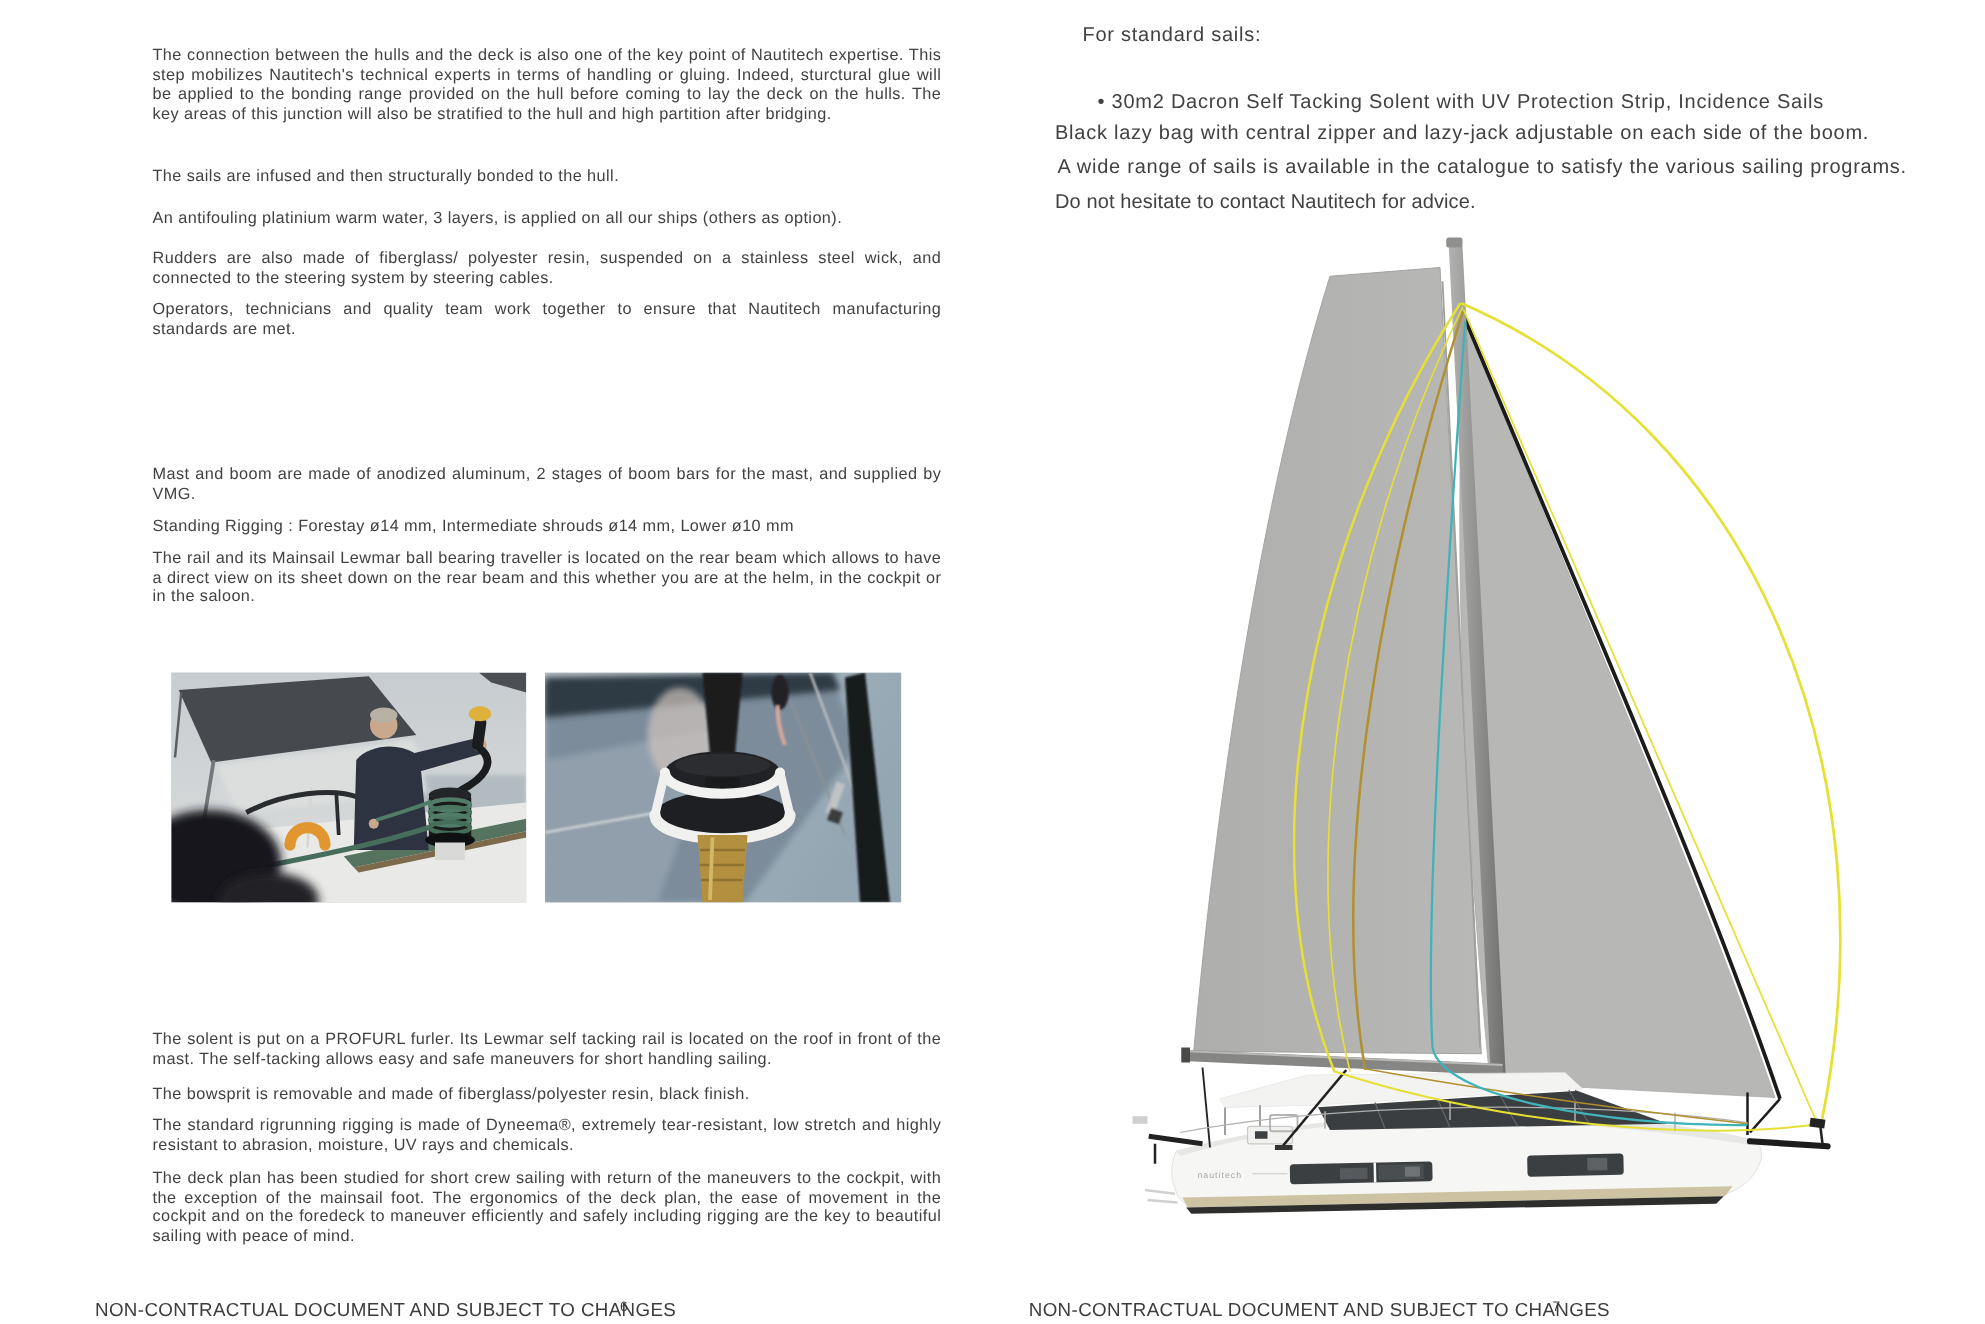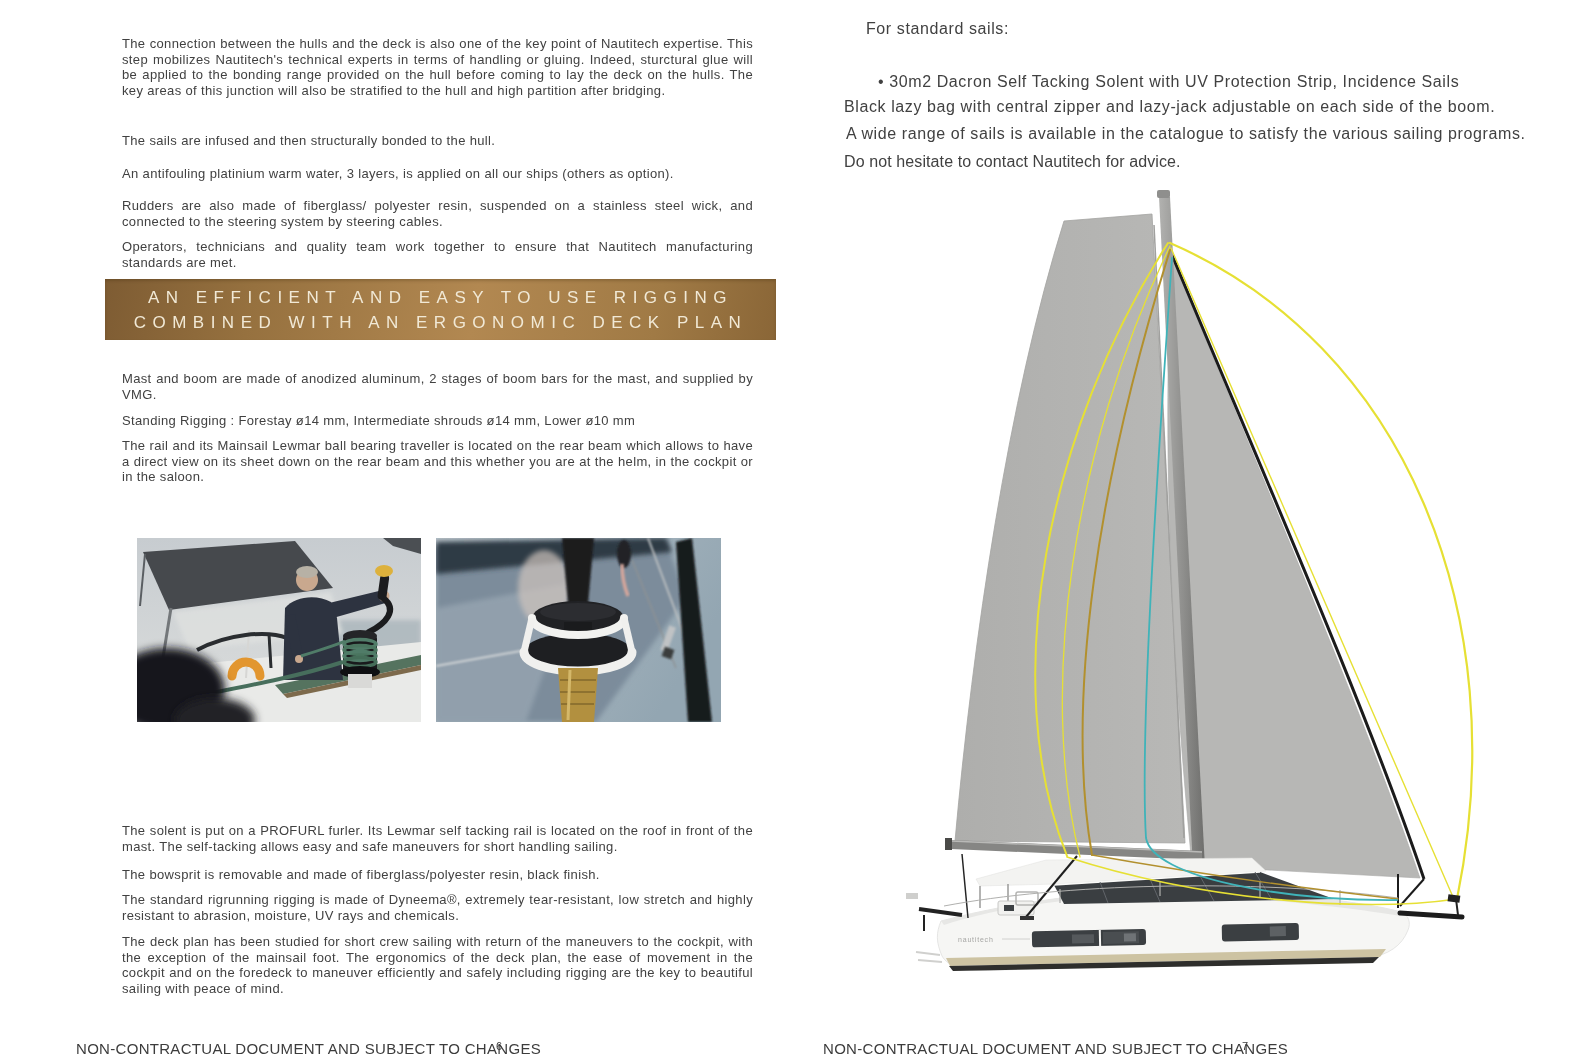--- a/index.html
+++ b/index.html
@@ -30,24 +30,20 @@
 
 <div class="sheet">
 
   <div class="page" id="page-left">
     <p class="para" style="top:23px">The connection between the hulls and the deck is also one of the key point of Nautitech expertise. This step mobilizes Nautitech's technical experts in terms of handling or gluing. Indeed, sturctural glue will be applied to the bonding range provided on the hull before coming to lay the deck on the hulls. The key areas of this junction will also be stratified to the hull and high partition after bridging.</p>
     <p class="para" style="top:120px">The sails are infused and then structurally bonded to the hull.</p>
     <p class="para" style="top:153px">An antifouling platinium warm water, 3 layers, is applied on all our ships (others as option).</p>
     <p class="para" style="top:185px">Rudders are also made of fiberglass/ polyester resin, suspended on a stainless steel wick, and connected to the steering system by steering cables.</p>
     <p class="para" style="top:226px">Operators, technicians and quality team work together to ensure that Nautitech manufacturing standards are met.</p>
 
-    <div class="banner">
-      <div>AN EFFICIENT AND EASY TO USE RIGGING</div>
-      <div>COMBINED WITH AN ERGONOMIC DECK PLAN</div>
-    </div>
 
     <p class="para" style="top:358px">Mast and boom are made of anodized aluminum, 2 stages of boom bars for the mast, and supplied by VMG.</p>
     <p class="para" style="top:400px">Standing Rigging : Forestay ø14 mm, Intermediate shrouds ø14 mm, Lower ø10 mm</p>
     <p class="para" style="top:425px">The rail and its Mainsail Lewmar ball bearing traveller is located on the rear beam which allows to have a direct view on its sheet down on the rear beam and this whether you are at the helm, in the cockpit or in the saloon.</p>
 
     <div class="photo" id="photo1">
       <svg width="284" height="184" viewBox="0 0 284 184">
         <defs>
           <linearGradient id="sky1" x1="0" y1="0" x2="0" y2="1">
             <stop offset="0" stop-color="#c7ccd0"></stop>

